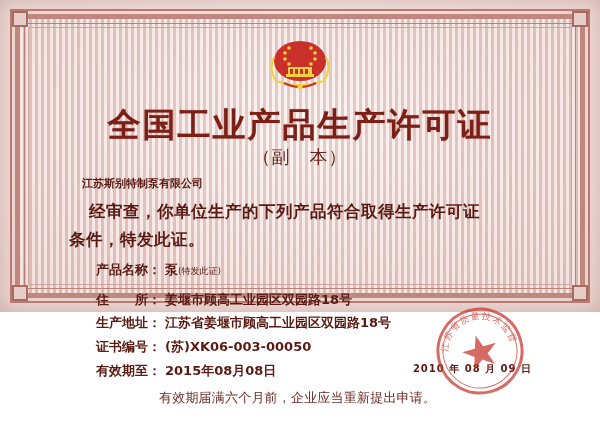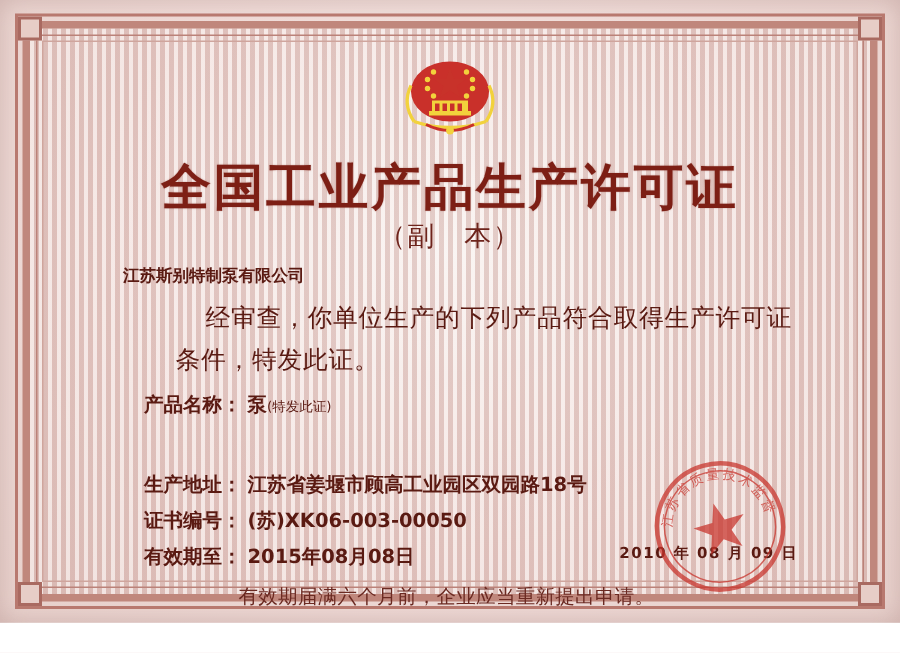--- a/index.html
+++ b/index.html
@@ -10,21 +10,21 @@
   body {
     width: 600px;
     height: 435px;
     overflow: hidden;
     font-family: "DejaVu Sans", "Liberation Sans", sans-serif;
   }
 
   #certificate {
     position: relative;
     width: 600px;
-    height: 415px;
+    height: 312px;
     background: #f3e3e0;
     background-image:
       radial-gradient(ellipse at 50% 40%, #f8efec 0%, #f1ddd9 55%, #e9d2cd 100%);
     box-sizing: border-box;
   }
 
   
   .paper-edge {
     position: absolute;
     inset: 0;
@@ -123,24 +123,23 @@
     font-size: 11px;
     font-weight: bold;
     color: #5a1a12;
   }
 
   .body-line {
     position: absolute;
     left: 55px;
     right: 30px;
     font-size: 16.5px;
-    font-weight: normal;
+    font-weight: bold;
     color: #5a1a12;
     letter-spacing: 0.5px;
-    margin-left: 48px;
   }
   .body-line.l1 { top: 168px; }
   .body-line.l2 { top: 196px; left: 35px; }
 
   .field {
     position: absolute;
     left: 62px;
     font-size: 13px;
     color: #5a1a12;
     font-weight: bold;
@@ -250,20 +249,23 @@
 
     <div class="company">江苏斯别特制泵有限公司</div>
 
     <div class="body-line l1">经审查，你单位生产的下列产品符合取得生产许可证</div>
     <div class="body-line l2">条件，特发此证。</div>
 
     <div class="field f-product">
       <span class="lbl">产品名称：</span><span class="val">泵</span><span class="small">(特发此证)</span>
     </div>
 
+    <div class="field f-address">
+      <span class="lbl">住　　所：</span><span class="val">姜堰市顾高工业园区双园路18号</span>
+    </div>
 
     <div class="field f-factory">
       <span class="lbl">生产地址：</span><span class="val">江苏省姜堰市顾高工业园区双园路18号</span>
     </div>
 
     <div class="field f-certno">
       <span class="lbl">证书编号：</span><span class="val">(苏)XK06-003-00050</span>
     </div>
 
     <div class="field f-valid">

